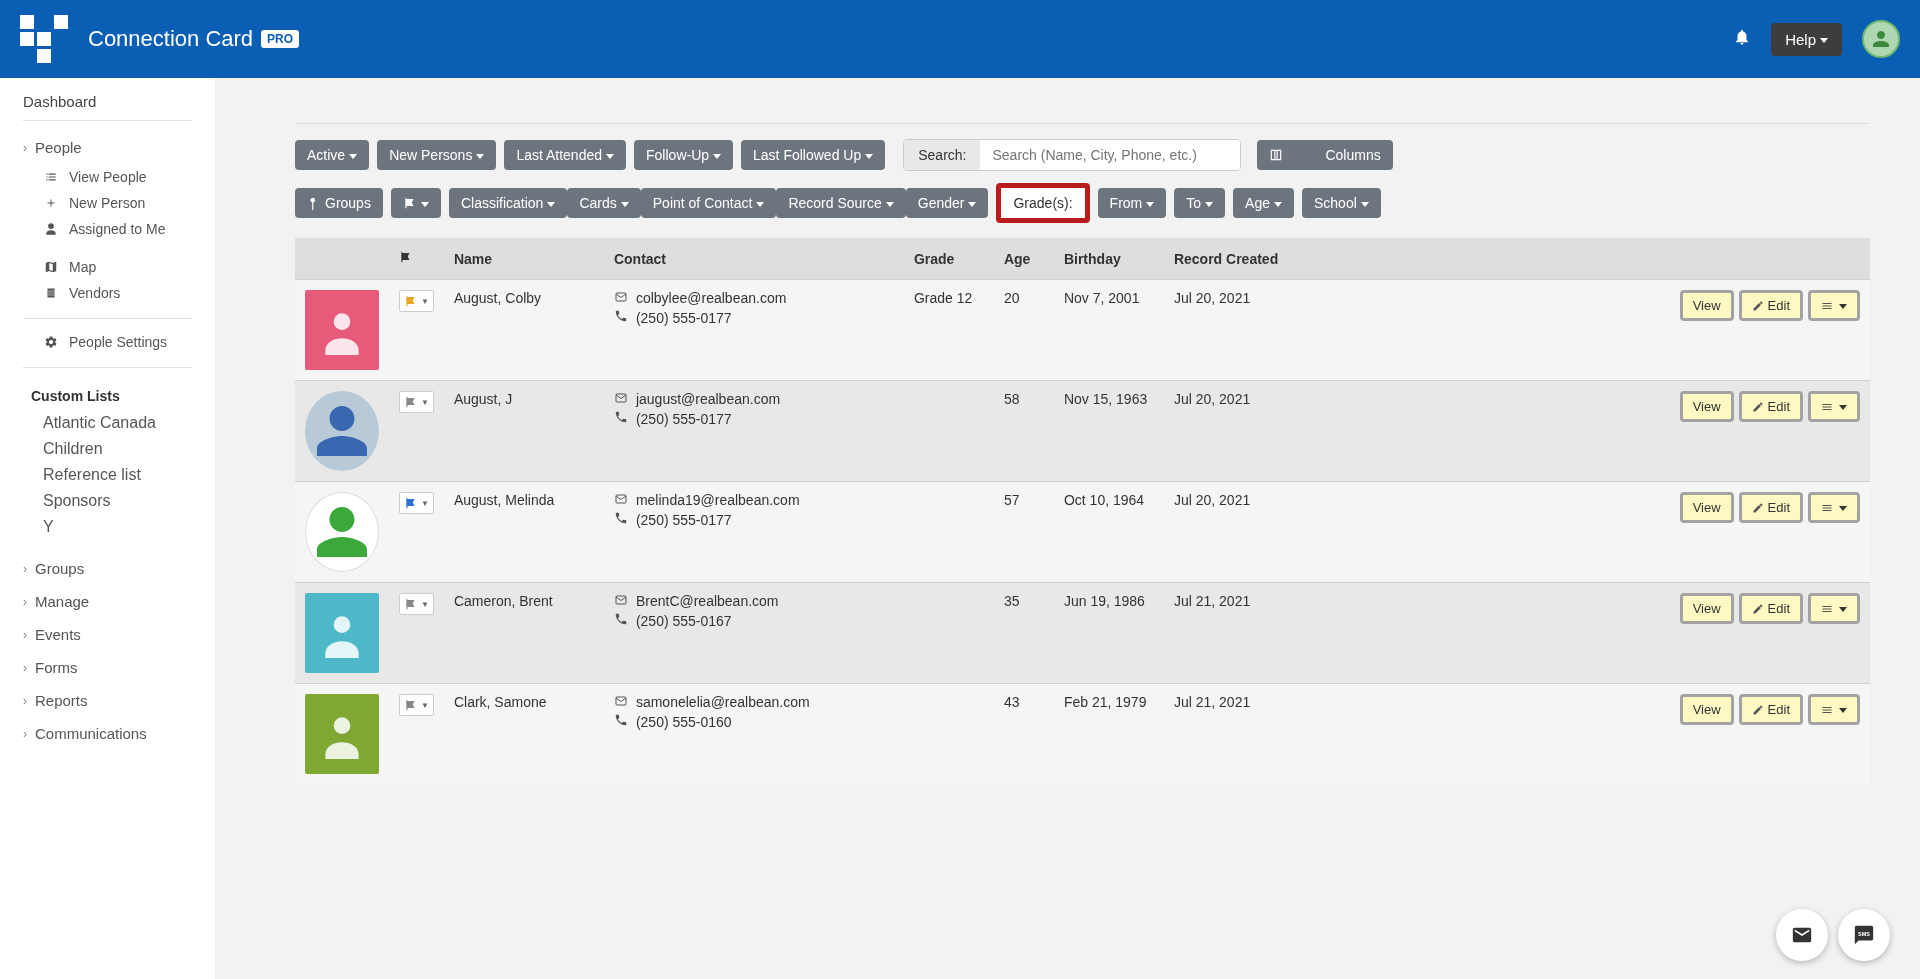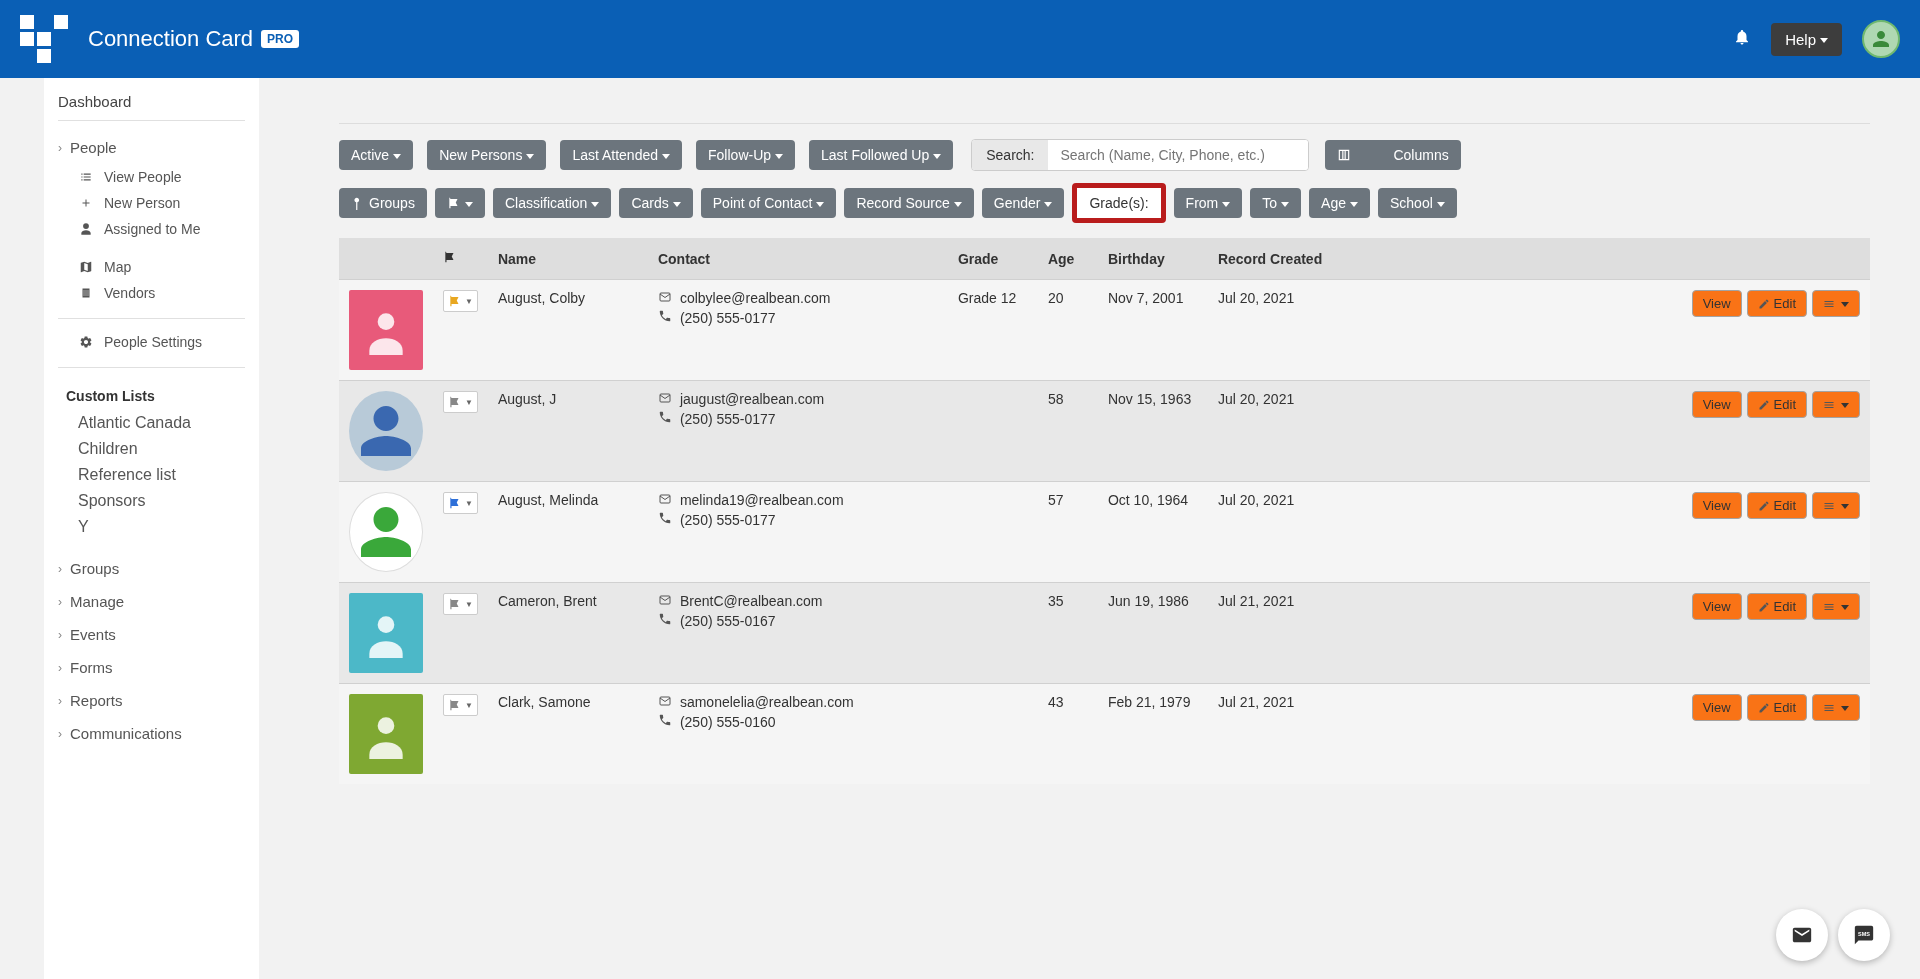--- a/index.html
+++ b/index.html
@@ -10,21 +10,21 @@
 .logo-squares .empty { background: transparent; }
 .brand-text { color: #fff; font-size: 22px; font-weight: 400; }
 .pro-badge { background: #fff; color: #0a5fb5; font-weight: bold; font-size: 12px; padding: 2px 6px; border-radius: 3px; margin-left: 8px; }
 .topbar-spacer { flex: 1; }
 .bell-icon { color: #fff; font-size: 20px; margin-right: 20px; }
 .help-btn { background: #3d3d3d; color: #fff; padding: 8px 14px; border-radius: 4px; font-size: 15px; margin-right: 20px; display: inline-flex; align-items: center; cursor: pointer; }
 .avatar-circle { width: 38px; height: 38px; border-radius: 50%; background: #afd8b2; border: 2px solid #6fb86f; display: flex; align-items: center; justify-content: center; }
 .avatar-circle svg { width: 24px; height: 24px; fill: #3a8a3a; }
 
 .layout { display: flex; }
-.sidebar { width: 215px; background: #fff; min-height: calc(100vh - 78px); padding: 15px 0; margin-left: 44px; }
+.sidebar { width: 215px; background: #fff; min-height: calc(100vh - 78px); padding: 15px 9px; }
 .sidebar-heading { padding: 0 14px 10px; font-size: 15px; color: #444; }
 .sidebar hr { border: none; border-top: 1px solid #e0e0e0; margin: 0 14px 10px; }
 .sidebar-section-header { padding: 8px 14px; font-size: 15px; color: #555; display: flex; align-items: center; cursor: pointer; }
 .sidebar-section-header .chevron { margin-right: 8px; font-size: 12px; color: #888; }
 .sidebar-sub { padding: 5px 14px 5px 34px; font-size: 14px; color: #555; display: flex; align-items: center; cursor: pointer; }
 .sidebar-sub .ico { margin-right: 10px; width: 16px; display: inline-flex; justify-content: center; }
 .custom-lists-header { padding: 10px 14px 6px 22px; font-weight: bold; font-size: 14px; color: #333; }
 .custom-list-item { padding: 4px 14px 4px 34px; font-size: 16px; color: #555; cursor: pointer; }
 
 .main { flex: 1; padding: 20px 50px 0 80px; }
@@ -55,21 +55,21 @@
 .table tbody tr:nth-child(odd) { background: #f5f5f5; }
 .table tbody tr:nth-child(even) { background: #e8e8e8; }
 .table td { padding: 10px; vertical-align: top; font-size: 14px; color: #333; }
 .avatar-img { width: 74px; height: 80px; border-radius: 2px; display: flex; align-items: center; justify-content: center; }
 .flag-cell { display: inline-flex; align-items: center; background: #fff; border: 1px solid #ccc; border-radius: 2px; padding: 3px 4px; cursor: pointer; }
 .flag-cell svg { width: 14px; height: 14px; }
 .flag-cell .caret { font-size: 8px; margin-left: 3px; color: #666; }
 .contact-line { display: flex; align-items: center; margin-bottom: 3px; color: #333; }
 .contact-line .ico { margin-right: 8px; width: 14px; }
 .action-btns { display: flex; gap: 5px; justify-content: flex-end; }
-.btn-sm { background: #f97316; border: 1px solid #a3a3a3; border-radius: 4px; padding: 5px 10px; font-size: 13px; color: #333; cursor: pointer; display: inline-flex; align-items: center; }
+.btn-sm { background: #fef9c3; border: 3px solid #a3a3a3; border-radius: 4px; padding: 5px 10px; font-size: 13px; color: #333; cursor: pointer; display: inline-flex; align-items: center; }
 
 .float-btns { position: fixed; bottom: 18px; right: 30px; display: flex; gap: 10px; }
 .float-btn { width: 52px; height: 52px; background: #fff; border-radius: 50%; box-shadow: 0 2px 6px rgba(0,0,0,0.25); display: flex; align-items: center; justify-content: center; font-size: 20px; cursor: pointer; }
 
 .caret-down::after { content: ""; display: inline-block; border-left: 4px solid transparent; border-right: 4px solid transparent; border-top: 5px solid currentColor; margin-left: 4px; vertical-align: middle; }
 </style>
 </head>
 <body>
 
 <div class="topbar">
@@ -196,21 +196,21 @@
           <span class="chevron">›</span>
           <span>Communications</span>
         </div>
       </div>
   </div>
 
   <div class="main">
     <hr class="divider-line">
 
     <div class="filter-row">
-      <div id="filter-row1-btns" style="display:flex;gap:12px">
+      <div id="filter-row1-btns" style="display:flex;gap:6px">
           <div class="filter-btn" style="margin-right: 2px;">
             <span>Active</span>
             <span class="caret-down"></span>
           </div>
           <div class="filter-btn" style="margin-right: 2px;">
             <span>New Persons</span>
             <span class="caret-down"></span>
           </div>
           <div class="filter-btn" style="margin-right: 2px;">
             <span>Last Attended</span>
@@ -243,21 +243,21 @@
             <path d="M7 14c-2.21 0-4-1.79-4-4s1.79-4 4-4 4 1.79 4 4c0 .73-.21 1.41-.56 2L21 22.59 19.59 24 9 13.44c-.59.35-1.27.56-2 .56z" transform="rotate(45 12 12)"></path>
           </svg>
         <span>Groups</span>
       </div>
       <div class="filter-btn">
         <svg width="14" height="14" viewBox="0 0 24 24" fill="currentColor">
             <path d="M4 21V3h1l1 2h12l-3 6 3 6H6v4H4z"></path>
           </svg>
         <span class="caret-down"></span>
       </div>
-      <div id="filter-row2-btns" style="display:flex;gap:8px">
+      <div id="filter-row2-btns" style="display:flex;">
           <div class="filter-btn">
             <span>Classification</span>
             <span class="caret-down"></span>
           </div>
           <div class="filter-btn">
             <span>Cards</span>
             <span class="caret-down"></span>
           </div>
           <div class="filter-btn">
             <span>Point of Contact</span>

